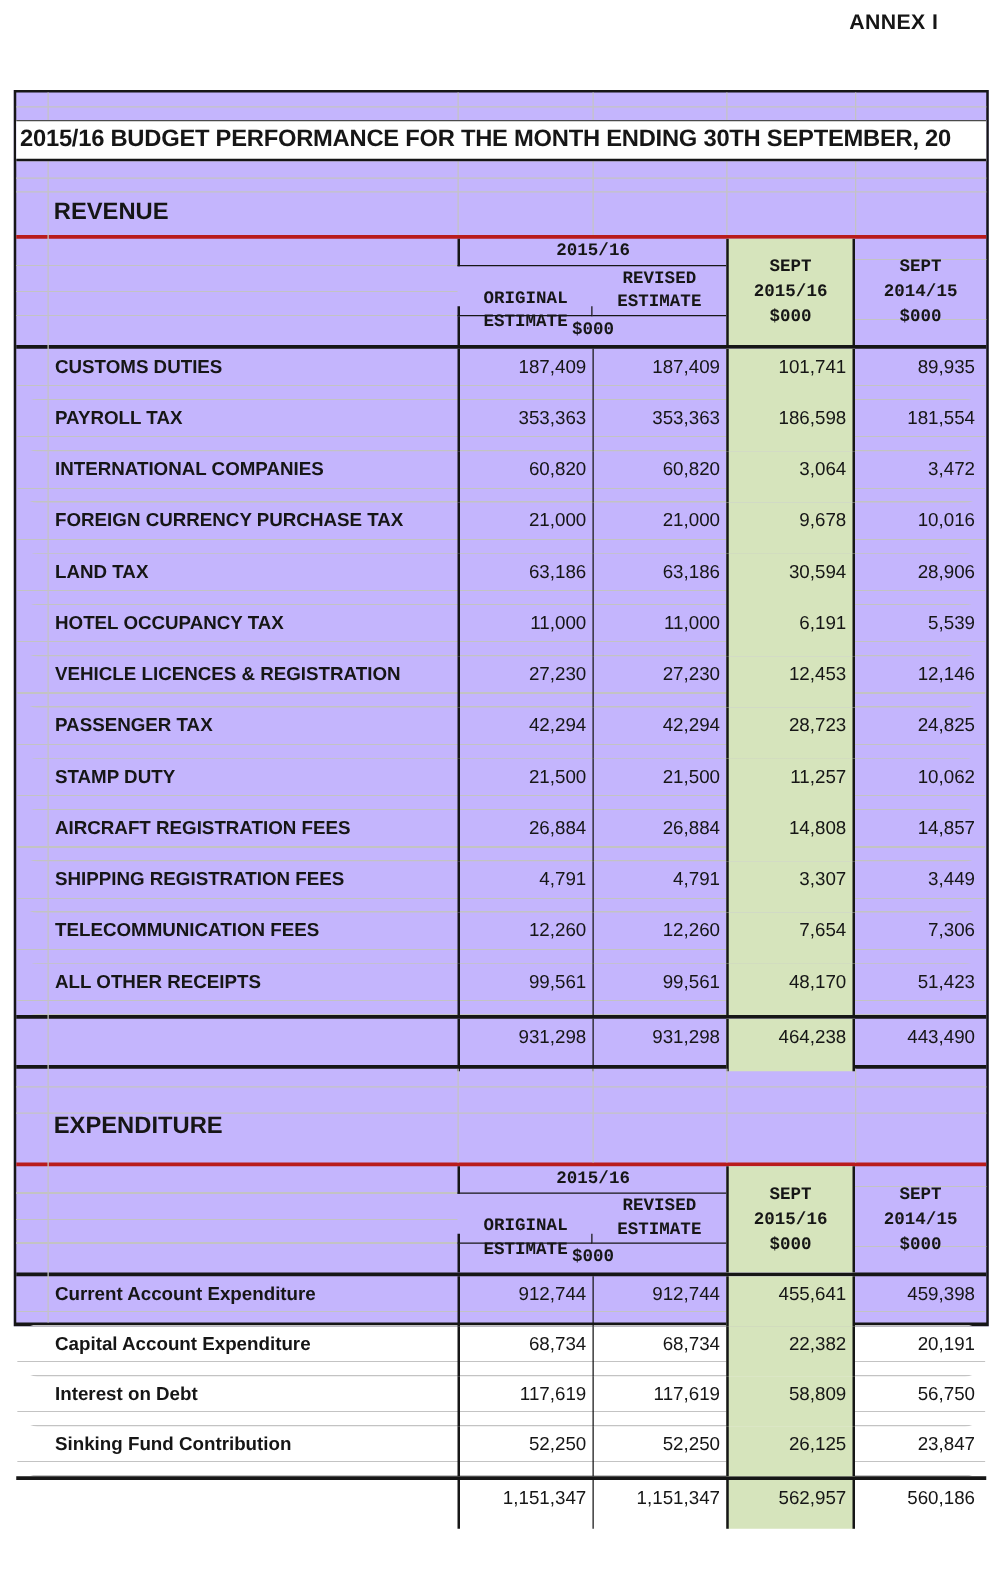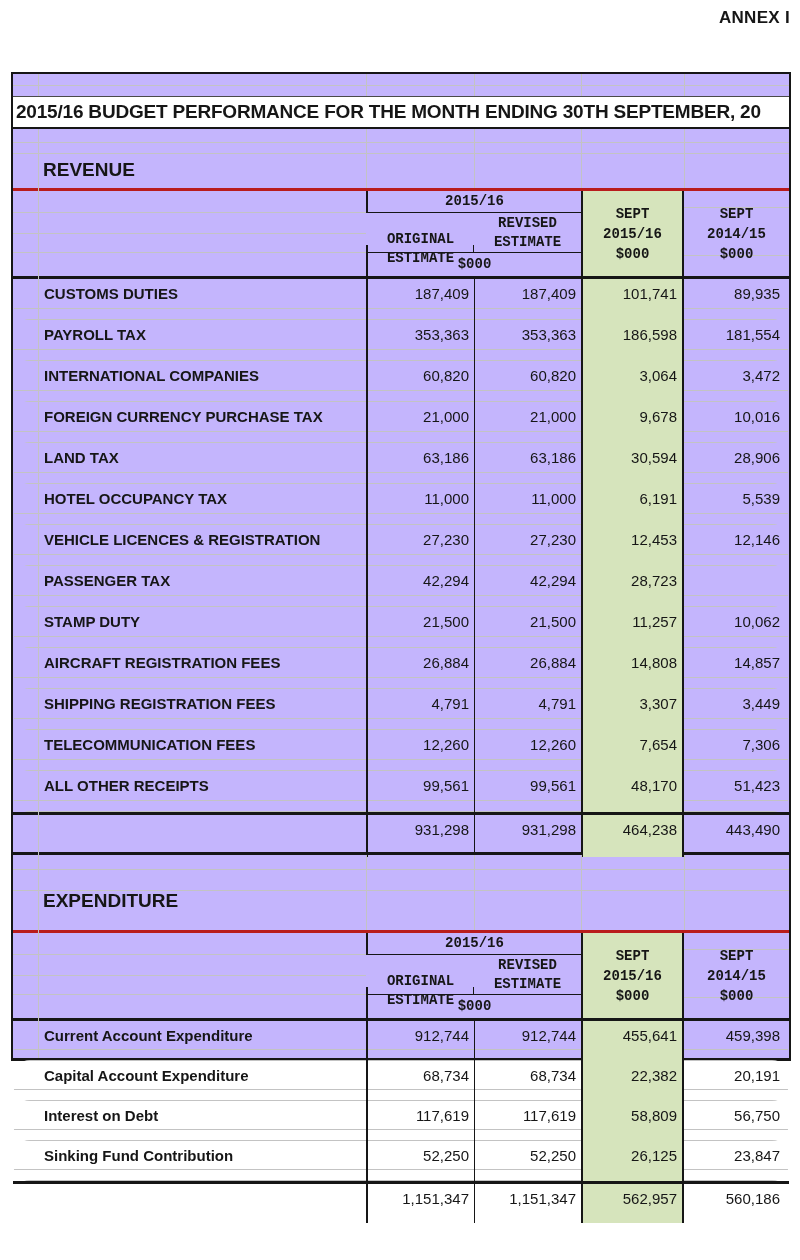--- a/index.html
+++ b/index.html
@@ -2,21 +2,21 @@
 <html><head>
 <meta charset="utf-8">
 <style>
   * { margin:0; padding:0; box-sizing:border-box; }
   html,body { background:#ffffff; }
   .page {
     position:relative; width:800px; height:1260px; background:#ffffff;
     font-family:"Liberation Sans", sans-serif; color:#161616; overflow:hidden;
   }
   .annex {
-    position:absolute; top:8px; left:640px; width:150px; text-align:right;
+    position:absolute; top:8px; left:640px; width:150px; text-align:center;
     font-size:17px; font-weight:bold; letter-spacing:.3px;
   }
   .sheet {
     position:absolute; left:11px; top:72px; width:780px; height:989px;
     border:2px solid #161616; border-bottom:3px solid #161616; background:#c4b5fd;
   }
   
   .vg { position:absolute; width:1px; background:#c3c3c3; }
   .hg { position:absolute; height:1px; background:#c3c3c3; left:0; right:0; }
   .vg-full { top:0; bottom:0; left:25px; }
@@ -203,20 +203,21 @@
           <div class="c-num c-rev">27,230</div>
           <div class="c-num c-cur">12,453</div>
           <div class="c-num c-pri">12,146</div>
         </div>
       <div class="drow">
           <div></div>
           <div class="c-label">PASSENGER TAX</div>
           <div class="c-num c-orig">42,294</div>
           <div class="c-num c-rev">42,294</div>
           <div class="c-num c-cur">28,723</div>
+          <div class="c-num c-pri">24,825</div>
         </div>
       <div class="drow">
           <div></div>
           <div class="c-label">STAMP DUTY</div>
           <div class="c-num c-orig">21,500</div>
           <div class="c-num c-rev">21,500</div>
           <div class="c-num c-cur">11,257</div>
           <div class="c-num c-pri">10,062</div>
         </div>
       <div class="drow">

